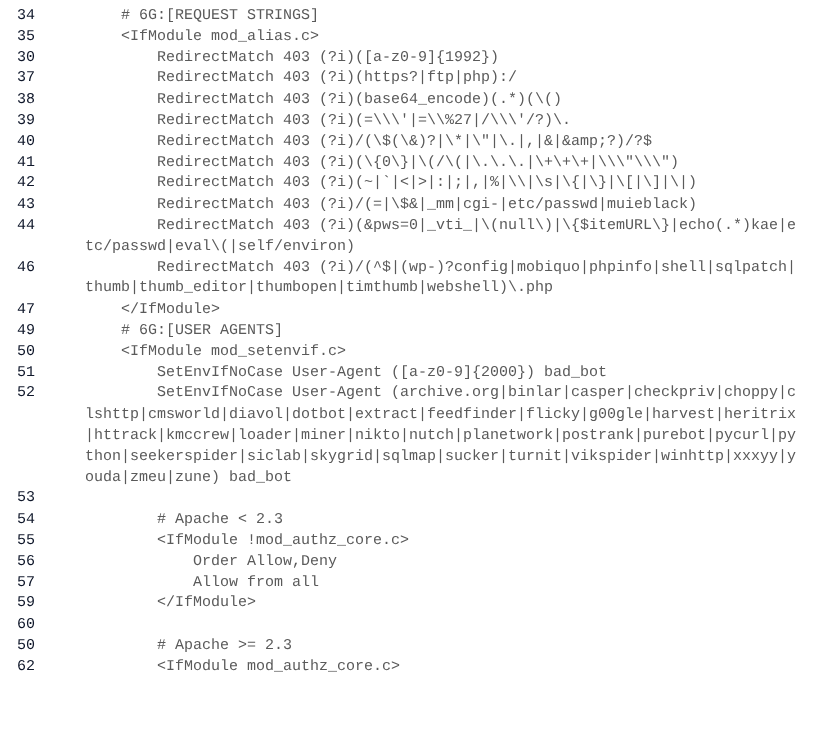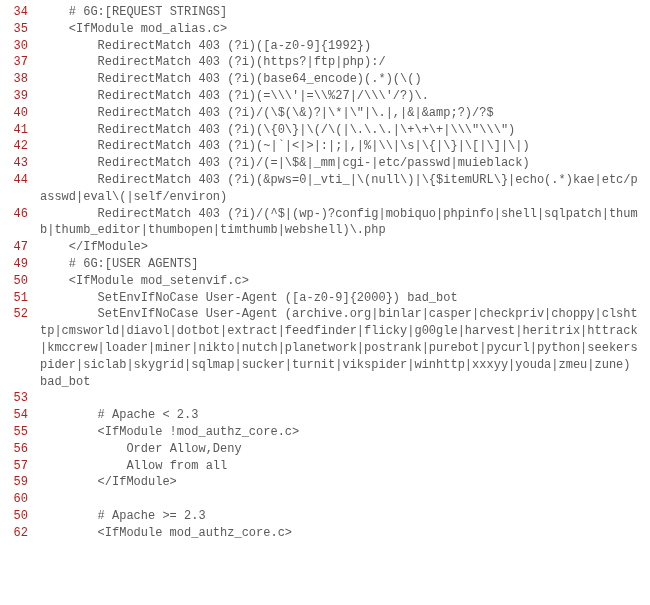--- a/index.html
+++ b/index.html
@@ -16,30 +16,31 @@
       flex-direction: column;
     }
     .line {
       display: flex;
       align-items: flex-start;
     }
     .gutter {
       width: 40px;
       text-align: right;
       padding-right: 12px;
-      color: #b91c1c;
+      color: #0f172a;
       flex-shrink: 0;
       user-select: none;
     }
     .content {
       flex: 1;
       white-space: pre-wrap;
       word-break: break-all;
       padding-right: 8px;
       color: #5a5a5a;
+      margin-left: 28px;
     }
   </style>
 </head>
 <body>
 
 <div class="code-container">
     <div class="line">
       <div class="gutter">34</div>
       <div class="content">    # 6G:[REQUEST STRINGS]</div>
     </div>

